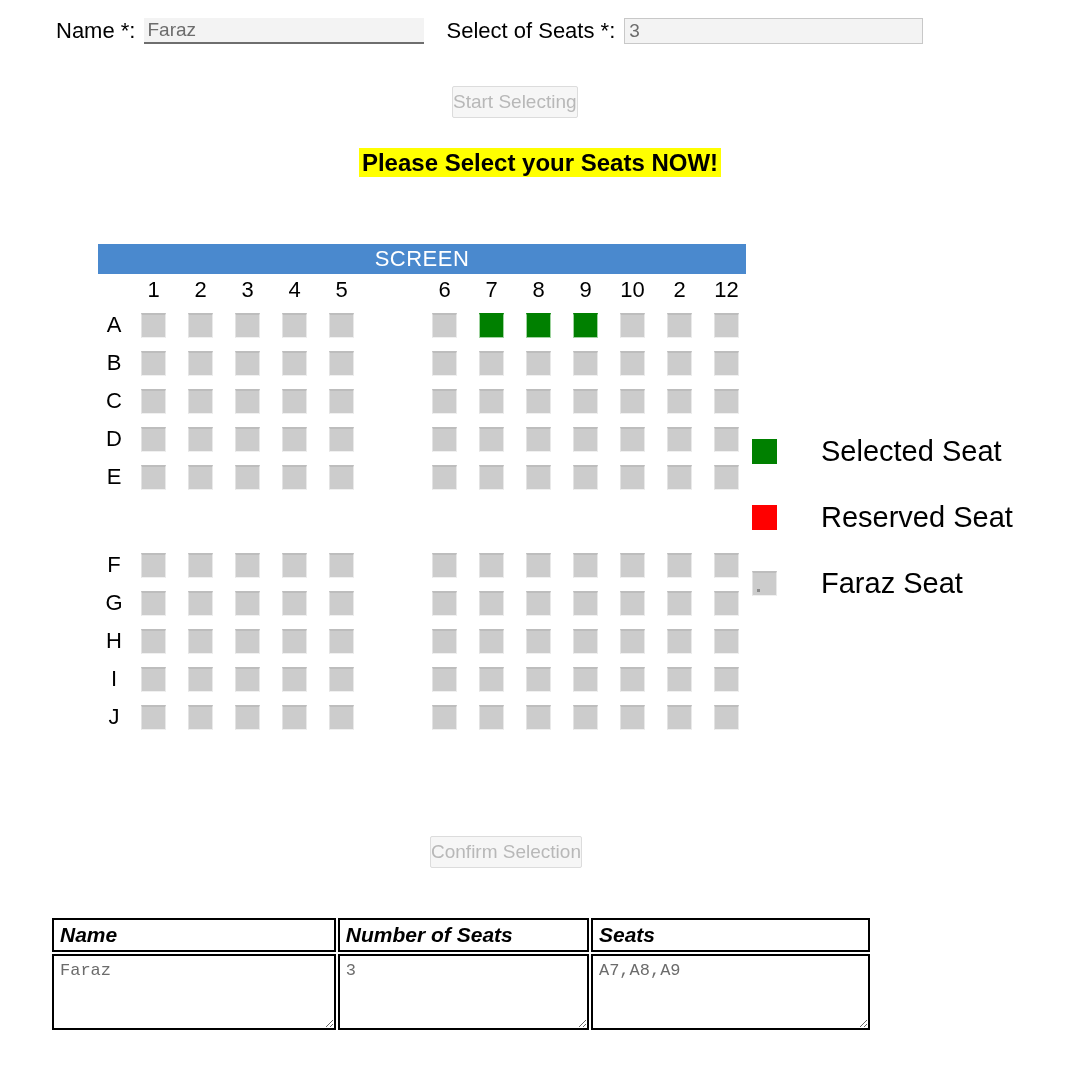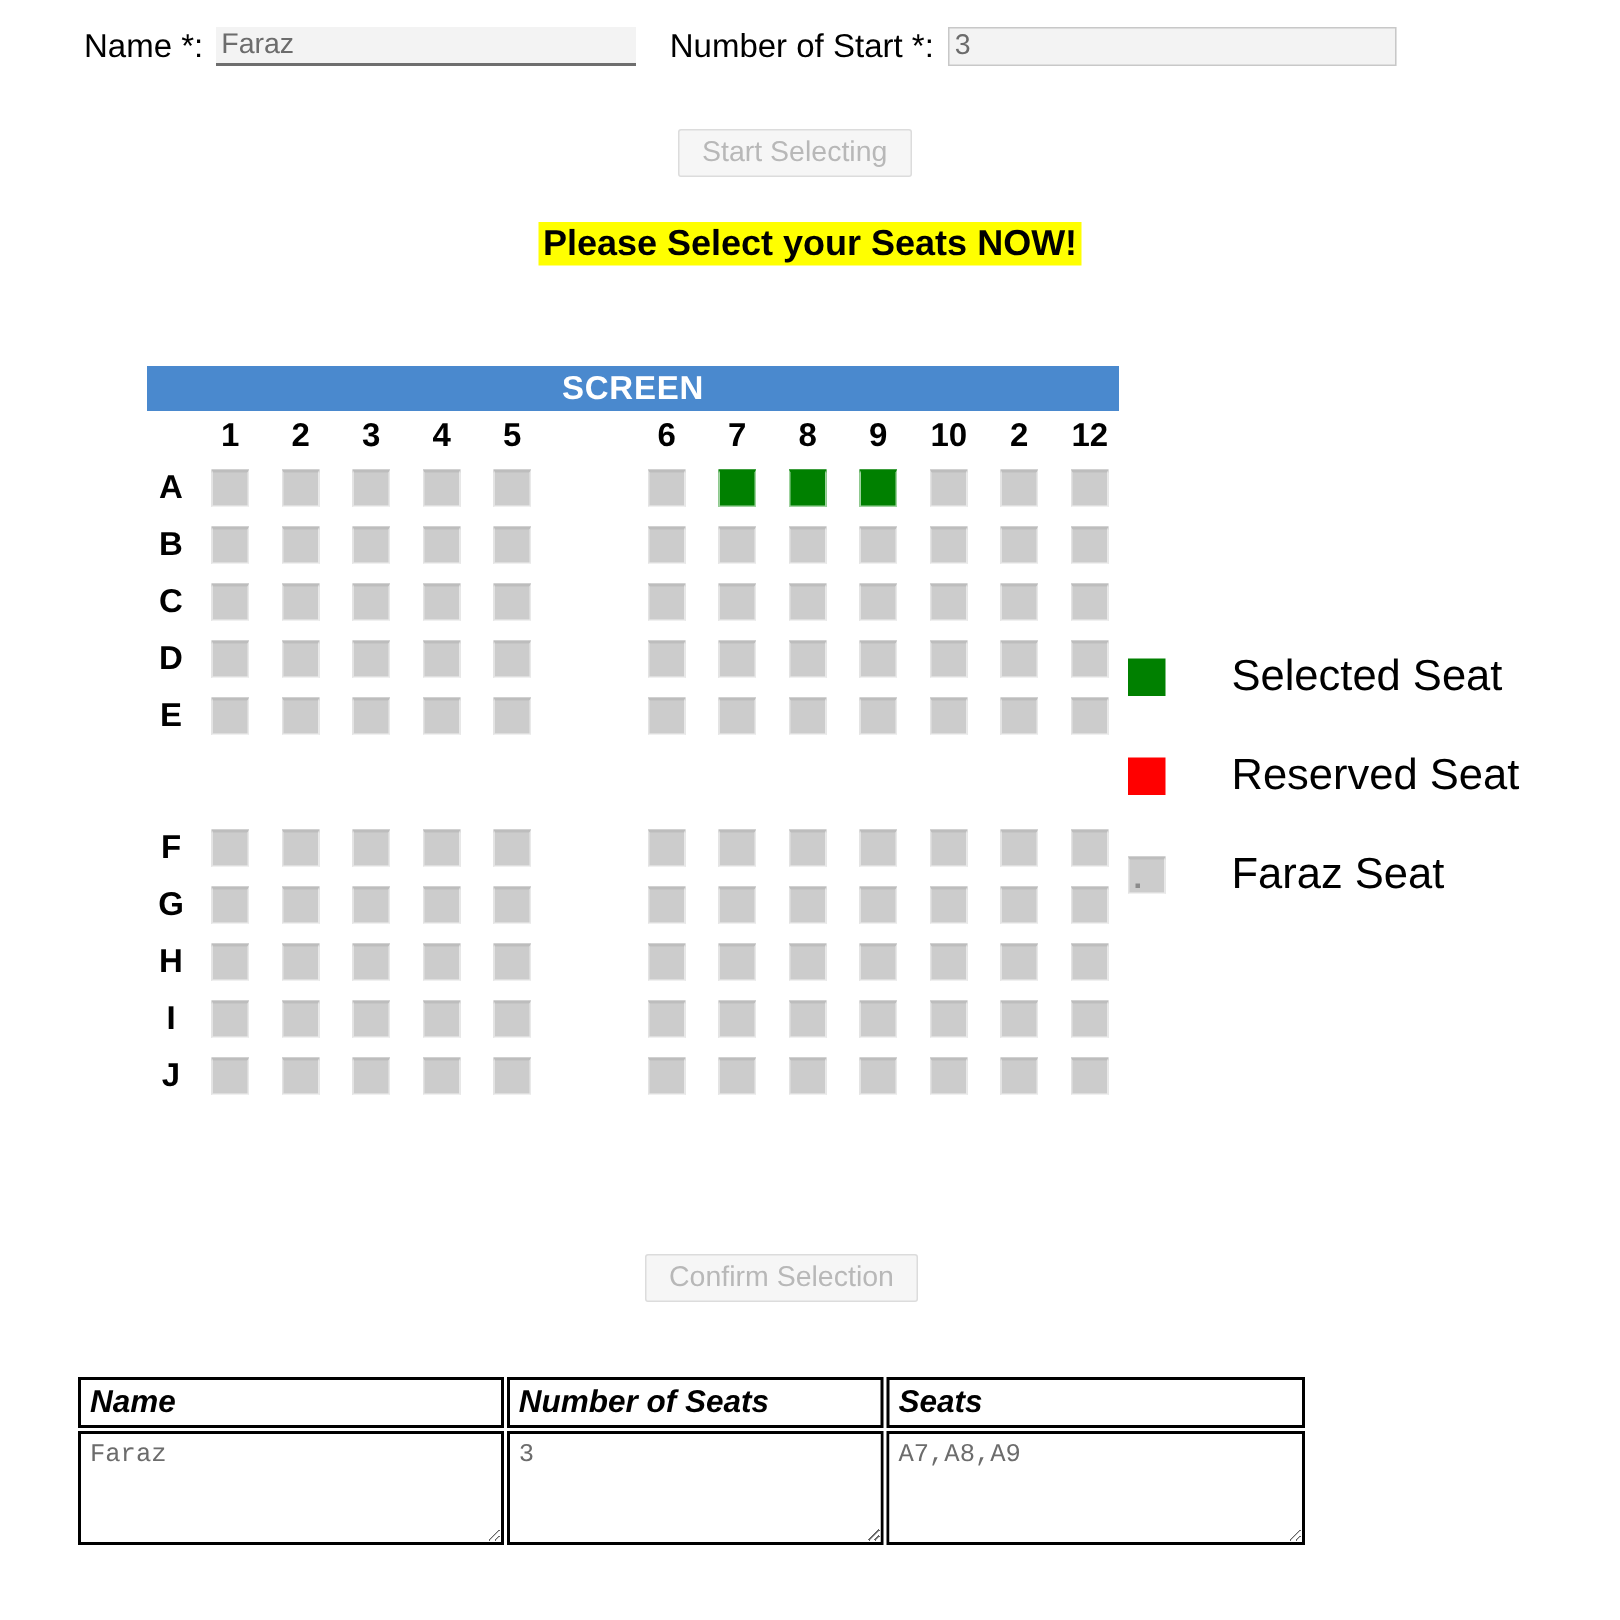--- a/index.html
+++ b/index.html
@@ -68,21 +68,21 @@
   }
 
   
   .btn-disabled {
     position: absolute;
     border: 1px solid #dcdcdc;
     background: #f6f6f6;
     color: #b8b8b8;
     font-family: "Liberation Sans", sans-serif;
     font-size: 19px;
-    padding: 4px 15px;
+    padding: 4px 0;
     border-radius: 2px;
     cursor: default;
   }
   #start-selecting-button {
     left: 452px;
     top: 86px;
   }
   #confirm-selection-button {
     left: 430px;
     top: 836px;
@@ -103,21 +103,20 @@
     color: #000;
     padding: 1px 3px;
   }
 
   
   #chart {
     position: absolute;
     left: 98px;
     top: 244px;
     width: 648px;
-    font-weight: bold;
   }
 
   #screen-bar {
     width: 648px;
     height: 30px;
     background: #4a89ce;
     color: #ffffff;
     font-size: 22px;
     text-align: center;
     line-height: 30px;
@@ -260,21 +259,21 @@
   .col-w-seats{ width: 328px; }
 </style>
 </head>
 <body>
 
 <div id="page">
 
   <div class="form-row">
     <span class="label label-name">Name *:</span>
     <input class="input-underline" type="text" id="name-input" value="Faraz" style="">
-    <span class="label label-seats">Number of Start *:</span>
+    <span class="label label-seats">Select of Seats *:</span>
     <input class="input-boxed" type="text" id="seats-input" value="3" style="">
   </div>
 
   <button class="btn-disabled" id="start-selecting-button" disabled="">Start Selecting</button>
 
   <div id="banner">
     <span class="hl">Please Select your Seats NOW!</span>
   </div>
 
   <div id="chart">

